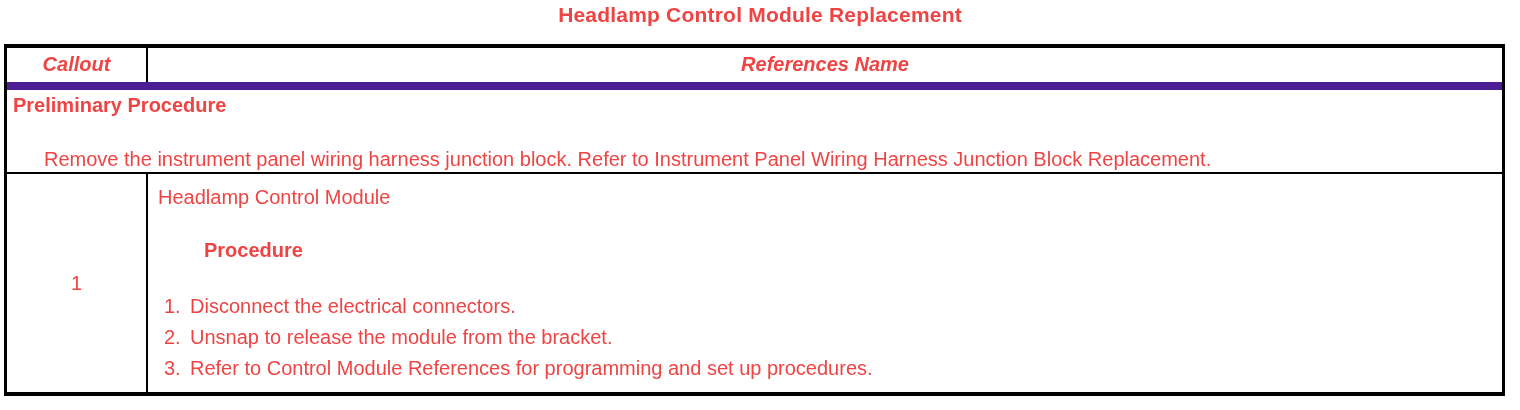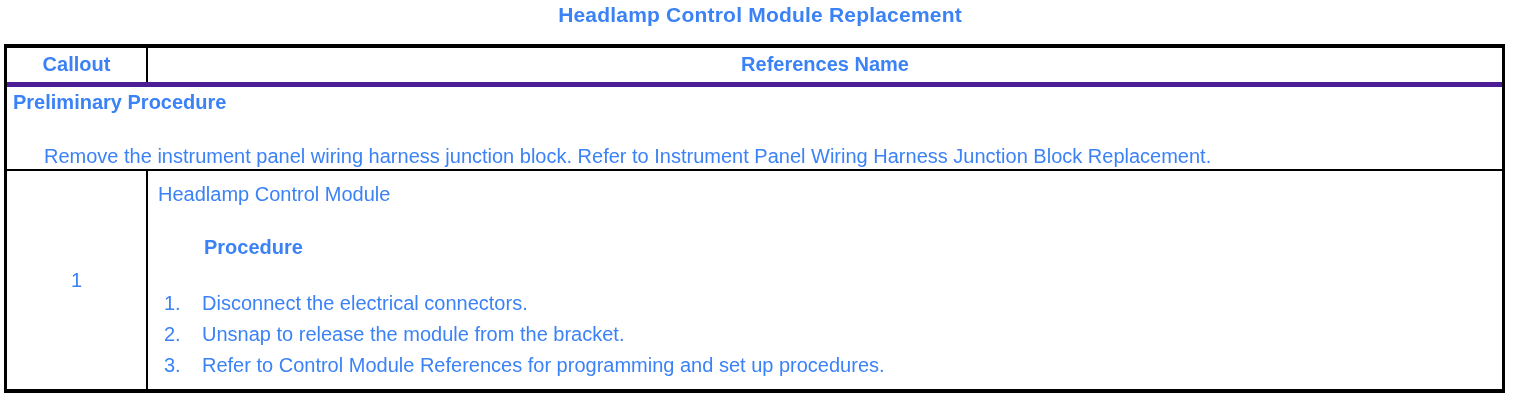--- a/index.html
+++ b/index.html
@@ -1,21 +1,21 @@
 <!DOCTYPE html>
 <html><head>
 <meta charset="utf-8">
 <style>
   html, body { margin: 0; padding: 0; background: #ffffff; }
   .page {
     position: relative;
     width: 1520px;
     height: 410px;
     background: #ffffff;
-    color: #3b82f6;
+    color: #ef4444;
     font-family: "Liberation Sans", "DejaVu Sans", sans-serif;
     overflow: hidden;
   }
   .title {
     position: absolute;
     top: 3px;
     left: 0;
     width: 100%;
     text-align: center;
     font-size: 21px;
@@ -29,22 +29,23 @@
     width: 1501px;
     box-sizing: border-box;
     border: 3px solid #000000;
     border-top-width: 4px;
     border-bottom-width: 4px;
     font-size: 20px;
     background: #ffffff;
   }
   .header-row {
     display: flex;
-    border-bottom: 5px solid #4c1d95;
+    border-bottom: 8px solid #4c1d95;
     font-weight: bold;
+    font-style: italic;
   }
   .cell-callout {
     flex: 0 0 141px;
     width: 141px;
     box-sizing: border-box;
     border-right: 2px solid #000000;
     text-align: center;
   }
   .cell-component { flex: 1; min-width: 0; }
   .header-row .cell-callout,
@@ -68,21 +69,21 @@
   .content { padding: 11px 10px 8px 10px; }
   .component-name { line-height: 24px; }
   .procedure-heading {
     font-weight: bold;
     line-height: 24px;
     margin: 29px 0 0 46px;
   }
   .steps { list-style: none; margin: 29px 0 0 0; padding: 0; }
   .steps li { display: flex; line-height: 31px; }
   .step-num { flex: 0 0 26px; margin-left: 6px; }
-  .step-text { flex: 1; margin-left: 12px; }
+  .step-text { flex: 1; }
 </style>
 </head>
 <body>
 
 <div class="page">
 
   <div class="title">Headlamp Control Module Replacement</div>
 
   <div class="doc-table">
 

